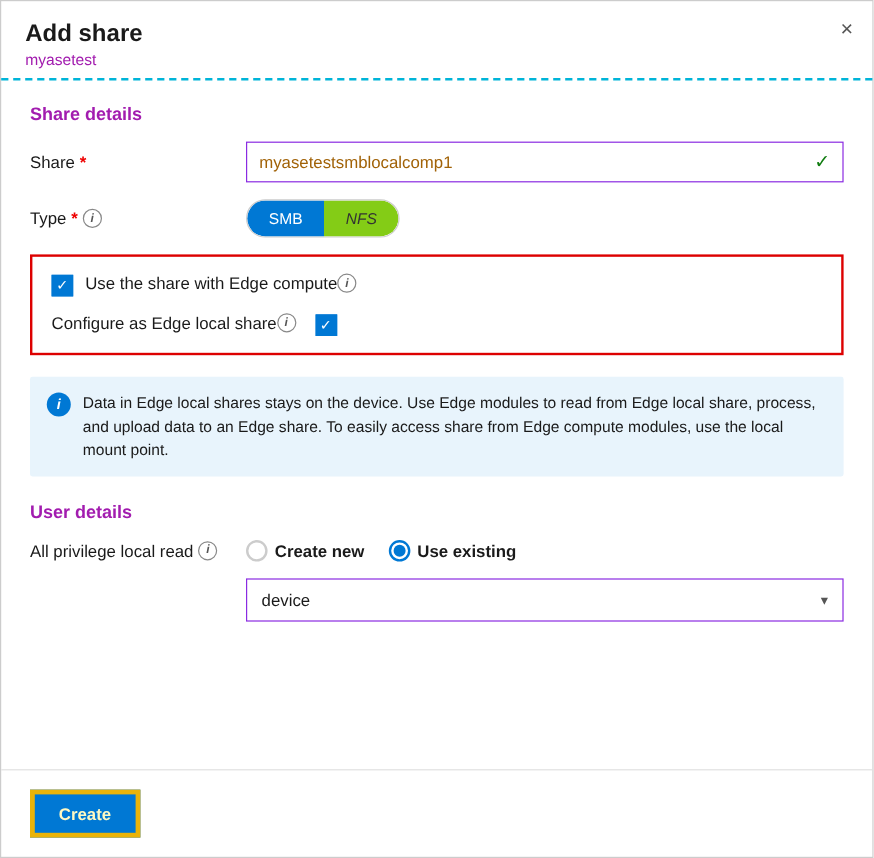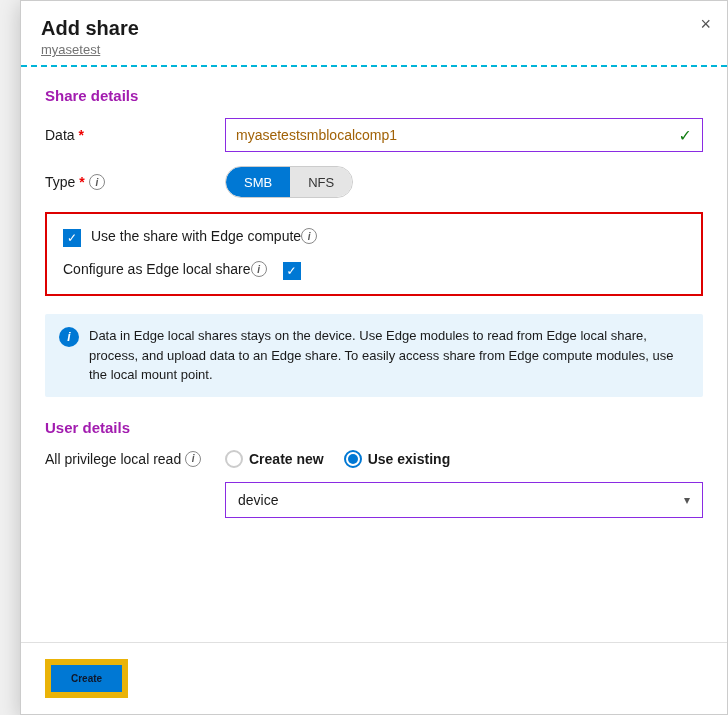--- a/index.html
+++ b/index.html
@@ -14,37 +14,35 @@
     }
     .dialog {
       background: #fff;
       width: 728px;
       min-height: 715px;
       border: 1px solid #ccc;
       box-shadow: 0 4px 20px rgba(0,0,0,0.2);
       display: flex;
       flex-direction: column;
       position: relative;
-      margin-left: 20px;
     }
     .dialog-header {
       padding: 16px 20px 8px 20px;
       border-bottom: 2px dashed #00b4d8;
       position: relative;
     }
     .dialog-title {
       font-size: 20px;
       font-weight: 600;
       color: #1a1a1a;
     }
     .dialog-subtitle {
       font-size: 13px;
-      color: #737373;
+      color: #a21caf;
       margin-top: 2px;
-      text-decoration: underline;
     }
     .close-btn {
       position: absolute;
       top: 14px;
       right: 16px;
       background: none;
       border: none;
       cursor: pointer;
       font-size: 18px;
       color: #555;
@@ -111,23 +109,24 @@
       font-size: 13px;
       font-weight: 500;
       height: 100%;
     }
     .toggle-btn.active {
       background: #0078d4;
       color: #fff;
       border-radius: 20px 0 0 20px;
     }
     .toggle-btn.inactive {
-      background: #e5e5e5;
+      background: #84cc16;
       color: #333;
       border-radius: 0 20px 20px 0;
+      font-style: italic;
     }
     
     .edge-box {
       border: 2px solid #d00;
       padding: 14px 16px;
       margin-bottom: 18px;
     }
     .checkbox-row {
       display: flex;
       align-items: flex-start;
@@ -248,24 +247,24 @@
     }
     
     .dialog-footer {
       padding: 16px 24px;
       border-top: 1px solid #e0e0e0;
       display: flex;
       align-items: center;
     }
     .create-btn {
       background: #0078d4;
-      color: #0f172a;
-      border: 6px solid #eab308;
+      color: #fef9c3;
+      border: 4px solid #eab308;
       padding: 8px 20px;
-      font-size: 10px;
+      font-size: 14px;
       font-weight: 600;
       cursor: pointer;
       outline: none;
     }
     .name-field-container {
       flex: 1;
       display: flex;
       align-items: center;
       border: 1px solid #8a2be2;
       height: 34px;
@@ -287,21 +286,21 @@
     <div class="dialog-subtitle">myasetest</div>
     <button class="close-btn">×</button>
   </div>
 
   <div class="dialog-body">
 
     <div class="section-title">Share details</div>
 
     <div class="form-row">
       <div class="form-label">
-        <span>Data</span>
+        <span>Share</span>
         <span class="required">*</span>
       </div>
       <div class="name-field-container">
         <span class="name-field-text">myasetestsmblocalcomp1</span>
         <span class="check-valid">✓</span>
       </div>
     </div>
 
     <div class="form-row">
       <div class="form-label">

